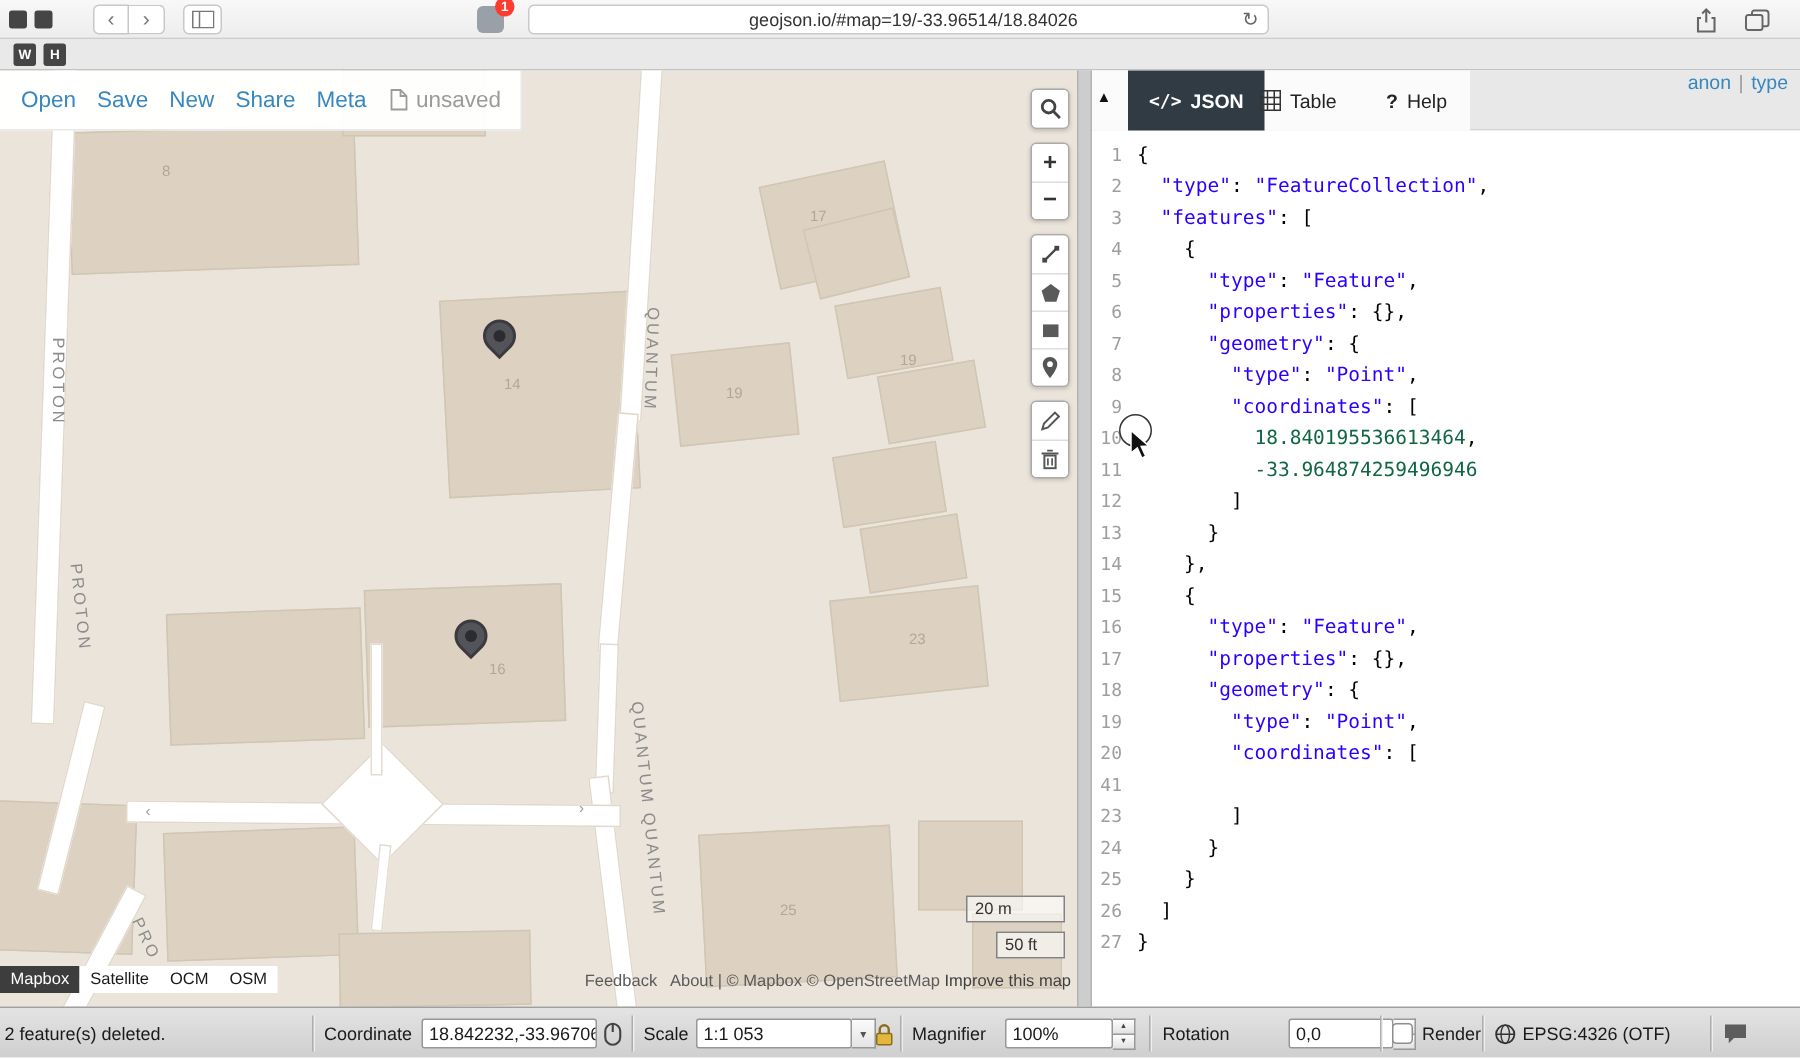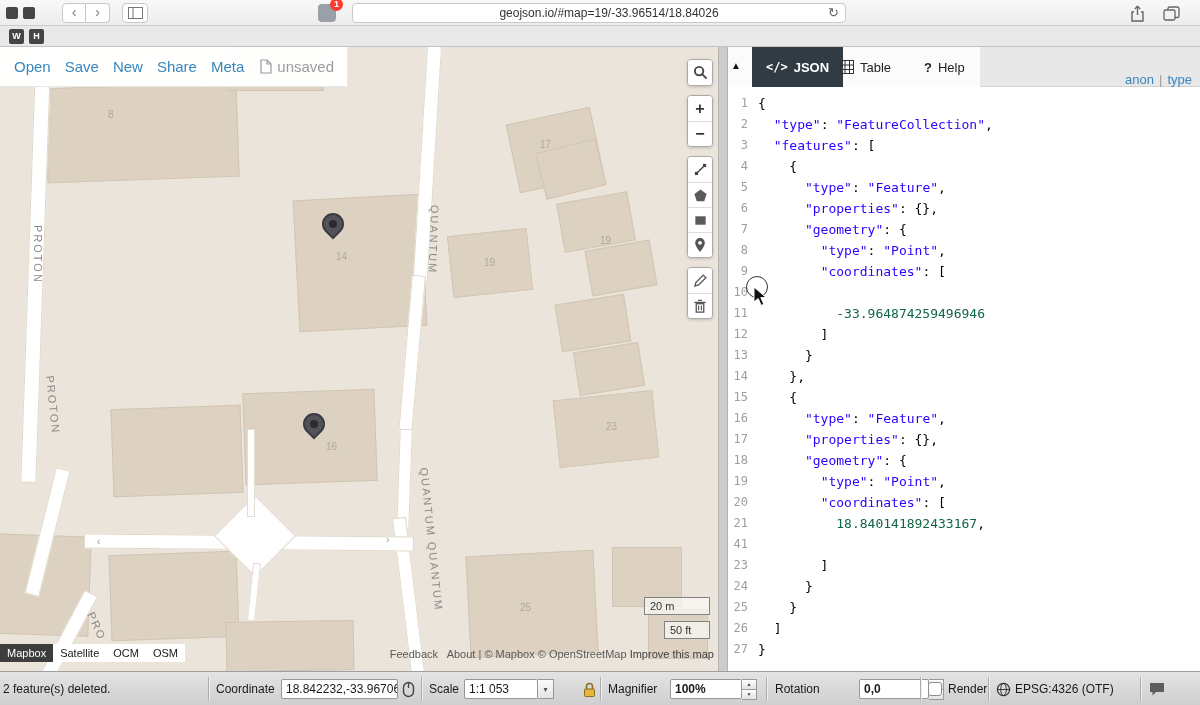--- a/index.html
+++ b/index.html
@@ -89,21 +89,21 @@
     border-bottom:1px solid #d2d2d2; }
   #tabbar-left { position:absolute; left:0; top:0; width:252px; height:40px; background:#fbfbfb; }
   #collapse-btn { position:absolute; left:3px; top:13px; font-size:10px; color:#111; z-index:3; }
   .panel-tab { position:absolute; top:0; height:40px; display:flex; align-items:center; gap:6px;
     font-size:13px; color:#222; cursor:pointer; z-index:2; }
   #tab-json { left:24px; padding:0 14px; background:#313b44; color:#fff; font-weight:bold; }
   #tab-json .code-glyph { font-family:"DejaVu Sans Mono", monospace; font-size:12px; font-weight:bold; }
   #tab-table { left:112px; }
   #tab-help { left:196px; }
   #tab-help .q { font-weight:bold; }
-  #auth { position:absolute; right:8px; top:0; height:40px; display:flex; align-items:flex-end; gap:5px; font-size:13px; }
+  #auth { position:absolute; right:8px; top:0; height:40px; display:flex; align-items:flex-start; gap:5px; font-size:13px; }
   #auth a { color:#3887be; text-decoration:none; }
   #auth .sep { color:#999; }
 
   
   #editor { position:absolute; left:0; top:40px; width:472px; height:584px; background:#fff;
     font-family:"DejaVu Sans Mono", monospace; font-size:13px; padding-top:6px; }
   .code-row { position:relative; height:21px; line-height:21px; white-space:pre; }
   .code-row .gutter { position:absolute; left:0; width:20px; text-align:right; color:#9e9e9e; font-size:12px; }
   .code-row .code-text { position:absolute; left:30px; color:#000; }
   .tok-str { color:var(--code-string,#2a00ff); }
@@ -114,21 +114,21 @@
     border-radius:50%; z-index:50; }
   #mouse-cursor { position:absolute; left:753px; top:239px; z-index:51; }
 
   
   #status-bar { position:absolute; left:0; top:671px; width:1200px; height:34px;
     background:linear-gradient(#e3e3e3,#cfcfcf); border-top:1px solid #9f9f9f; font-size:12px; }
   .sb-item { position:absolute; top:0; height:34px; display:flex; align-items:center; color:#1a1a1a; }
   .sb-sep { position:absolute; top:5px; width:1px; height:24px; background:#adadad; box-shadow:1px 0 0 #eee; }
   .sb-field { background:#fff; border:1px solid #979797; border-radius:2px; height:20px;
     display:flex; align-items:center; padding:0 4px; overflow:hidden; white-space:nowrap; }
-  .spin { display:flex;font-weight:bold; }
+  .spin { display:flex; }
   .spin-arrows { width:15px; height:20px; display:flex; flex-direction:column; }
   .spin-arrows span { flex:1; background:linear-gradient(#fdfdfd,#e2e2e2); border:1px solid #999;
     border-left:none; font-size:5px; line-height:9px; text-align:center; color:#444; }
   .spin-arrows span + span { border-top:none; }
   .combo-arrow { width:16px; height:20px; background:linear-gradient(#fbfbfb,#e4e4e4); border:1px solid #979797;
     border-left:none; text-align:center; font-size:8px; line-height:20px; color:#555; }
   #render-checkbox { width:14px; height:14px; background:#fff; border:1px solid #8e8e8e; border-radius:3px; }
   .sb-icon-btn { display:flex; align-items:center; justify-content:center; }
 </style>
 </head>
@@ -367,32 +367,31 @@
         <div id="code-lines">
             <div class="code-row"><span class="gutter">1</span><span class="code-text">{</span></div>
             <div class="code-row"><span class="gutter">2</span><span class="code-text">  <span class="tok-str">"type"</span>: <span class="tok-str">"FeatureCollection"</span>,</span></div>
             <div class="code-row"><span class="gutter">3</span><span class="code-text">  <span class="tok-str">"features"</span>: [</span></div>
             <div class="code-row"><span class="gutter">4</span><span class="code-text">    {</span></div>
             <div class="code-row"><span class="gutter">5</span><span class="code-text">      <span class="tok-str">"type"</span>: <span class="tok-str">"Feature"</span>,</span></div>
             <div class="code-row"><span class="gutter">6</span><span class="code-text">      <span class="tok-str">"properties"</span>: {},</span></div>
             <div class="code-row"><span class="gutter">7</span><span class="code-text">      <span class="tok-str">"geometry"</span>: {</span></div>
             <div class="code-row"><span class="gutter">8</span><span class="code-text">        <span class="tok-str">"type"</span>: <span class="tok-str">"Point"</span>,</span></div>
             <div class="code-row"><span class="gutter">9</span><span class="code-text">        <span class="tok-str">"coordinates"</span>: [</span></div>
-            <div class="code-row"><span class="gutter">10</span></div>
+            <div class="code-row"><span class="gutter">10</span><span class="code-text">          <span class="tok-num">18.840195536613464</span>,</span></div>
             <div class="code-row"><span class="gutter">11</span><span class="code-text">          <span class="tok-num">-33.964874259496946</span></span></div>
             <div class="code-row"><span class="gutter">12</span><span class="code-text">        ]</span></div>
             <div class="code-row"><span class="gutter">13</span><span class="code-text">      }</span></div>
             <div class="code-row"><span class="gutter">14</span><span class="code-text">    },</span></div>
             <div class="code-row"><span class="gutter">15</span><span class="code-text">    {</span></div>
             <div class="code-row"><span class="gutter">16</span><span class="code-text">      <span class="tok-str">"type"</span>: <span class="tok-str">"Feature"</span>,</span></div>
             <div class="code-row"><span class="gutter">17</span><span class="code-text">      <span class="tok-str">"properties"</span>: {},</span></div>
             <div class="code-row"><span class="gutter">18</span><span class="code-text">      <span class="tok-str">"geometry"</span>: {</span></div>
             <div class="code-row"><span class="gutter">19</span><span class="code-text">        <span class="tok-str">"type"</span>: <span class="tok-str">"Point"</span>,</span></div>
             <div class="code-row"><span class="gutter">20</span><span class="code-text">        <span class="tok-str">"coordinates"</span>: [</span></div>
-            <div class="code-row"><span class="gutter">21</span><span class="code-text">          <span class="tok-num">18.840141892433167</span>,</span></div>
             <div class="code-row"><span class="gutter">41</span></div>
             <div class="code-row"><span class="gutter">23</span><span class="code-text">        ]</span></div>
             <div class="code-row"><span class="gutter">24</span><span class="code-text">      }</span></div>
             <div class="code-row"><span class="gutter">25</span><span class="code-text">    }</span></div>
             <div class="code-row"><span class="gutter">26</span><span class="code-text">  ]</span></div>
             <div class="code-row"><span class="gutter">27</span><span class="code-text">}</span></div>
           </div>
       </div>
     </div>
 
@@ -413,21 +412,21 @@
     <div class="sb-item sb-icon-btn" style="left:402px">
       <svg width="13" height="17" viewBox="0 0 13 17">
         <rect x="1.5" y="1.5" width="10" height="14" rx="5" fill="none" stroke="#444" stroke-width="1.4"></rect>
         <line x1="6.5" y1="1.5" x2="6.5" y2="7" stroke="#444" stroke-width="1.4"></line>
       </svg>
     </div>
 
     <div class="sb-sep" style="left:421px"></div>
     <div class="sb-item" style="left:429px">Scale</div>
     <div class="sb-item" style="left:464px">
-      <div class="sb-field" style="width:74px">1:1 053</div>
+      <div class="sb-field" style="width:104px">1:1 053</div>
       <div class="combo-arrow">▾</div>
     </div>
     <div class="sb-item sb-icon-btn" style="left:582px">
       <svg width="15" height="17" viewBox="0 0 15 17">
         <path d="M4.5 8V5.5a3 3 0 016 0V8" fill="none" stroke="#8a6d1d" stroke-width="1.6"></path>
         <rect x="2.5" y="8" width="10" height="7.5" rx="1" fill="#e3b73c" stroke="#8a6d1d"></rect>
       </svg>
     </div>
 
     <div class="sb-sep" style="left:600px"></div>

